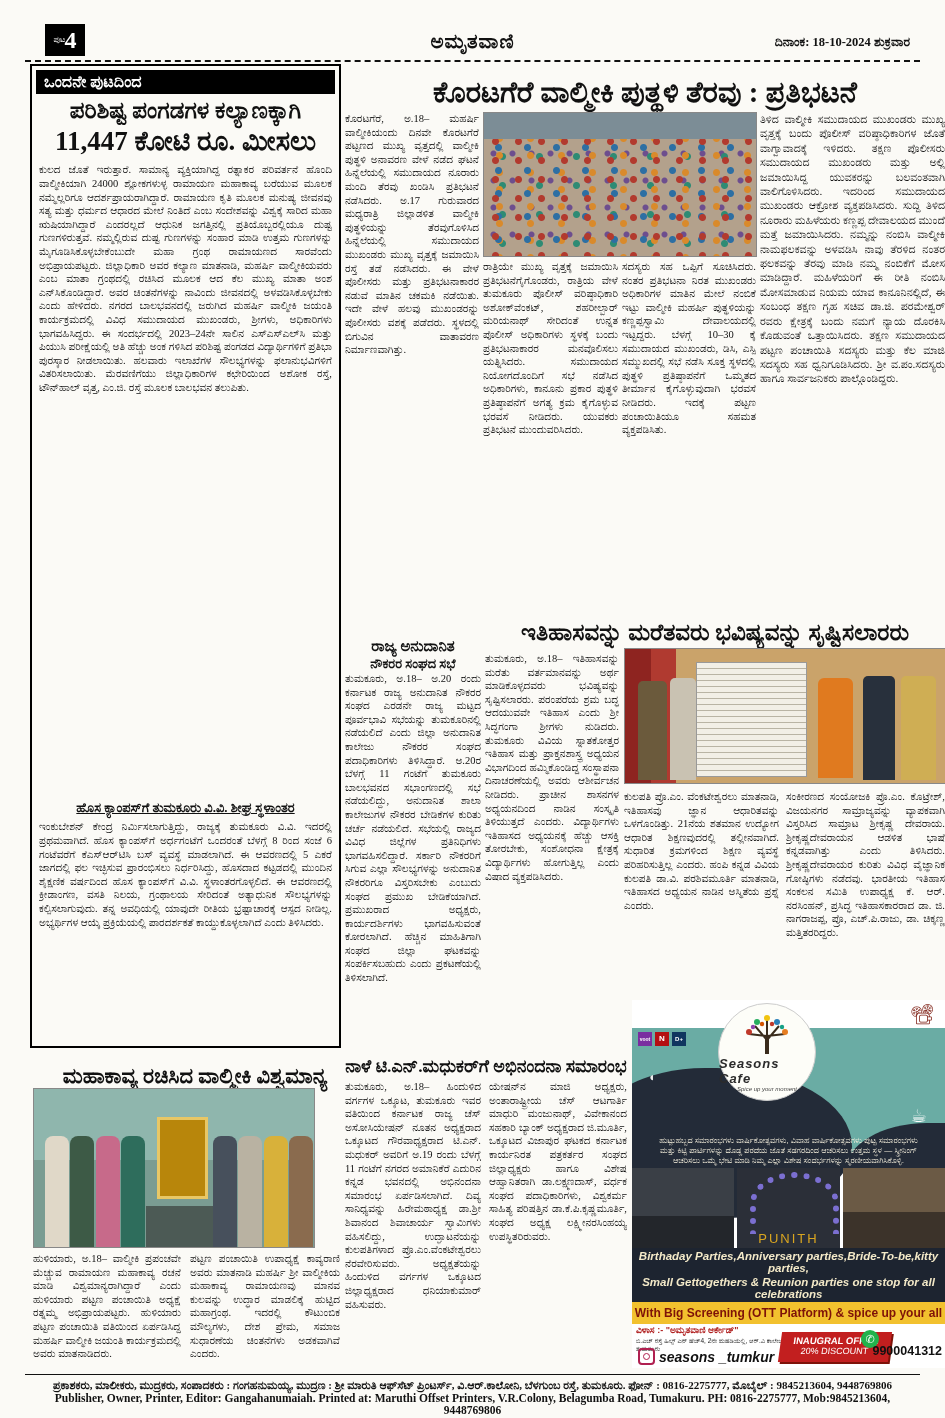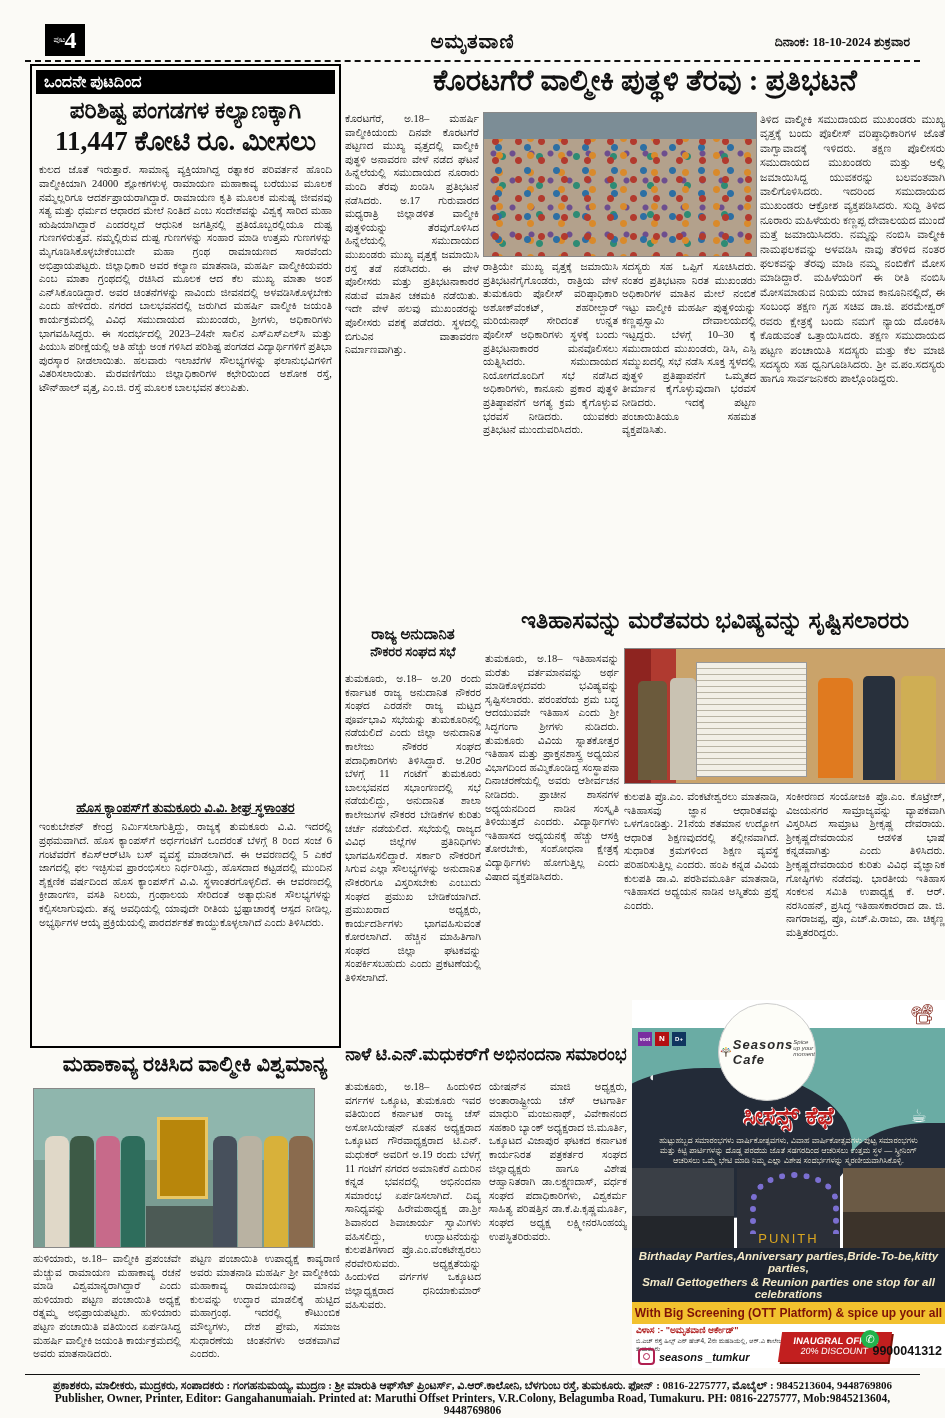--- a/index.html
+++ b/index.html
@@ -9,21 +9,21 @@
   
   .hdr{position:absolute;left:25px;top:26px;width:895px;height:34px;border-bottom:2px dashed #111;}
   .pagebox{position:absolute;left:20px;top:-2px;width:40px;height:32px;background:#000;color:#fff;
            display:flex;align-items:center;justify-content:center;gap:2px;}
   .pagebox .vert{font-size:8px;line-height:8px;width:9px;word-break:break-all;white-space:normal;}
   .pagebox .num{font-size:24px;font-weight:bold;font-family:"Liberation Serif",serif;}
   .masthead{position:absolute;left:0;right:0;top:4px;text-align:center;font-size:20px;font-weight:bold;letter-spacing:1px;}
   .dateline{position:absolute;right:10px;top:9px;font-size:12.5px;font-weight:bold;}
   
   .kicker{background:#000;color:#fff;font-weight:bold;font-size:16px;padding:3px 8px;}
-  .h-big{font-weight:bold;text-align:center;line-height:1.15;}
+  .h-big{font-weight:bold;text-align:center;line-height:1.15;margin-top:12px;}
   .body-txt{font-size:10.5px;line-height:13.6px;text-align:justify;overflow:hidden;}
   .col{position:absolute;overflow:hidden;}
   
   .photo{position:absolute;overflow:hidden;border:1px solid #888;}
   .photo-protest{background-color:#b3a18c;
     background-image:
       linear-gradient(180deg,#7c8d96 0 18%,rgba(0,0,0,0) 18%),
       radial-gradient(circle,#b23a2e 3px,transparent 4px),
       radial-gradient(circle,#2d6fa3 3px,transparent 4px),
       radial-gradient(circle,#d98a2b 3px,transparent 4px),
@@ -47,21 +47,21 @@
   
   .ad{position:absolute;left:632px;top:1000px;width:313px;height:368px;background:#fff;overflow:hidden;
       font-family:"Liberation Sans","DejaVu Sans",sans-serif;}
   .ad-teal{position:absolute;left:0;top:28px;width:100%;height:130px;background:#6aaca4;}
   .ad-blob{position:absolute;left:-40px;top:40px;width:260px;height:150px;background:#232b38;border-radius:50% 60% 55% 45%;}
   .ad-blob2{position:absolute;right:-50px;top:95px;width:150px;height:90px;background:#232b38;border-radius:60% 40% 50% 50%;}
   .ott{position:absolute;left:6px;top:32px;display:flex;gap:3px;}
   .ott span{width:14px;height:14px;display:inline-block;font-size:8px;color:#fff;text-align:center;line-height:14px;font-weight:bold;}
   .projector{position:absolute;right:10px;top:2px;color:#7e1f14;font-size:20px;}
   .logo-circle{position:absolute;left:86px;top:3px;width:96px;height:96px;border-radius:50%;background:#fdfdf8;
-       display:flex;flex-direction:row;align-items:center;justify-content:flex-end;border:1px solid #ccc;z-index:3;}
+       display:flex;flex-direction:column;align-items:center;justify-content:flex-end;border:1px solid #ccc;z-index:3;}
   .logo-script{font-style:italic;font-weight:bold;font-size:13px;letter-spacing:1px;color:#2b2b2b;}
   .logo-sub{font-size:6px;color:#444;margin-bottom:8px;font-style:italic;}
   .ad-title{position:absolute;left:0;top:102px;width:100%;text-align:center;z-index:4;
        color:#c21f1f;font-weight:bold;font-size:24px;text-shadow:1px 1px 0 #fff,-1px -1px 0 #fff;}
   .cup-icon{position:absolute;right:18px;top:105px;color:#fff;font-size:18px;z-index:4;}
   .bean-icon{position:absolute;left:16px;top:70px;color:#eee;font-size:12px;z-index:4;}
   .ad-desc{position:absolute;left:4px;top:136px;width:305px;color:#f6f0dd;font-size:8px;line-height:10px;text-align:center;z-index:4;}
   .ad-gallery{position:absolute;left:0;top:168px;width:100%;height:80px;display:flex;gap:3px;z-index:4;}
   .ad-gallery .g{flex:1;background:linear-gradient(180deg,#3a3f46 0 60%,#23262b 60% 100%);position:relative;overflow:hidden;}
   .g.mid{background:linear-gradient(180deg,#2b2f38 0 100%);}
@@ -70,21 +70,21 @@
   .ad-navy{position:absolute;left:0;top:248px;width:100%;height:54px;background:#1d2430;z-index:4;
       color:#f3e9c8;font-style:italic;font-weight:bold;font-size:11.5px;text-align:center;display:flex;flex-direction:column;justify-content:center;gap:2px;}
   .ad-yellow{position:absolute;left:0;top:302px;width:100%;height:22px;background:#f2c12e;z-index:4;
       color:#7e1208;font-weight:bold;font-size:12px;text-align:center;line-height:22px;}
   .ad-foot{position:absolute;left:0;top:324px;width:100%;height:44px;background:#fff;z-index:4;}
   .ad-addr1{position:absolute;left:4px;top:1px;font-size:9px;font-weight:bold;color:#b02020;}
   .ad-addr2{position:absolute;left:4px;top:13px;font-size:6.5px;color:#222;width:150px;}
   .insta{position:absolute;left:6px;top:24px;display:flex;align-items:center;gap:4px;}
   .insta .ig{width:13px;height:13px;border:2px solid #b02050;border-radius:4px;position:relative;}
   .insta .ig::after{content:"";position:absolute;left:3px;top:3px;width:5px;height:5px;border:1.5px solid #b02050;border-radius:50%;}
-  .insta .handle{font-style:italic;font-size:11px;font-weight:bold;color:#111;}
+  .insta .handle{font-style:italic;font-size:14px;font-weight:bold;color:#111;}
   .ribbon{position:absolute;left:148px;top:8px;width:110px;height:30px;background:#c21f1f;color:#fff;text-align:center;
       transform:skewX(-8deg);box-shadow:2px 2px 0 #7e1208;}
   .ribbon .l1{font-size:9.5px;font-weight:bold;margin-top:3px;}
   .ribbon .l2{font-size:9px;}
   .wa{position:absolute;right:66px;top:6px;width:18px;height:18px;border-radius:50%;background:#22b24c;color:#fff;
       font-size:11px;text-align:center;line-height:18px;}
   .ad-phone{position:absolute;right:3px;top:20px;font-size:12.5px;font-weight:bold;color:#111;}
   
   .pfoot{position:absolute;left:25px;top:1374px;width:895px;border-top:1.5px solid #111;text-align:center;}
   .pfoot .l1{font-size:11px;font-weight:bold;margin-top:4px;}
@@ -179,21 +179,20 @@
         <circle cx="46" cy="18" r="3" fill="#e67e22"></circle>
           <circle cx="14" cy="13" r="2.2" fill="#8e44ad"></circle>
         <circle cx="43" cy="13" r="2.2" fill="#16a085"></circle>
           <circle cx="23" cy="10" r="2.2" fill="#d35400"></circle>
         <circle cx="33" cy="10" r="2.2" fill="#c0392b"></circle>
       </svg>
       <span class="logo-script">Seasons Cafe</span>
       <span class="logo-sub">Spice up your moment</span>
     </div>
     <div class="bean-icon">◖</div>
-    <div class="ad-title">ಸೀಸನ್ಸ್ ಕೆಫೆ</div>
     <div class="cup-icon">☕</div>
     <div class="ad-desc">
       <div>ಹುಟ್ಟುಹಬ್ಬದ ಸಮಾರಂಭಗಳು ವಾರ್ಷಿಕೋತ್ಸವಗಳು, ವಿವಾಹ ವಾರ್ಷಿಕೋತ್ಸವಗಳು ಪುಟ್ಟ ಸಮಾರಂಭಗಳು</div>
       <div>ಮತ್ತು ಕಿಟ್ಟಿ ಪಾರ್ಟಿಗಳನ್ನು ದೊಡ್ಡ ಪರದೆಯ ಜೊತೆ ಸಡಗರದಿಂದ ಆಚರಿಸಲು ಉತ್ತಮ ಸ್ಥಳ — ಸ್ಕ್ರೀನಿಂಗ್</div>
       <div>ಆಚರಿಸಲು ಒಮ್ಮೆ ಭೇಟಿ ಮಾಡಿ ನಿಮ್ಮ ಎಲ್ಲಾ ವಿಶೇಷ ಸಂದರ್ಭಗಳನ್ನು ಸ್ಮರಣೀಯವಾಗಿಸಿಕೊಳ್ಳಿ.</div>
     </div>
     <div class="ad-gallery">
       <div class="g"></div>
       <div class="g mid">
         <div class="arch"></div>

